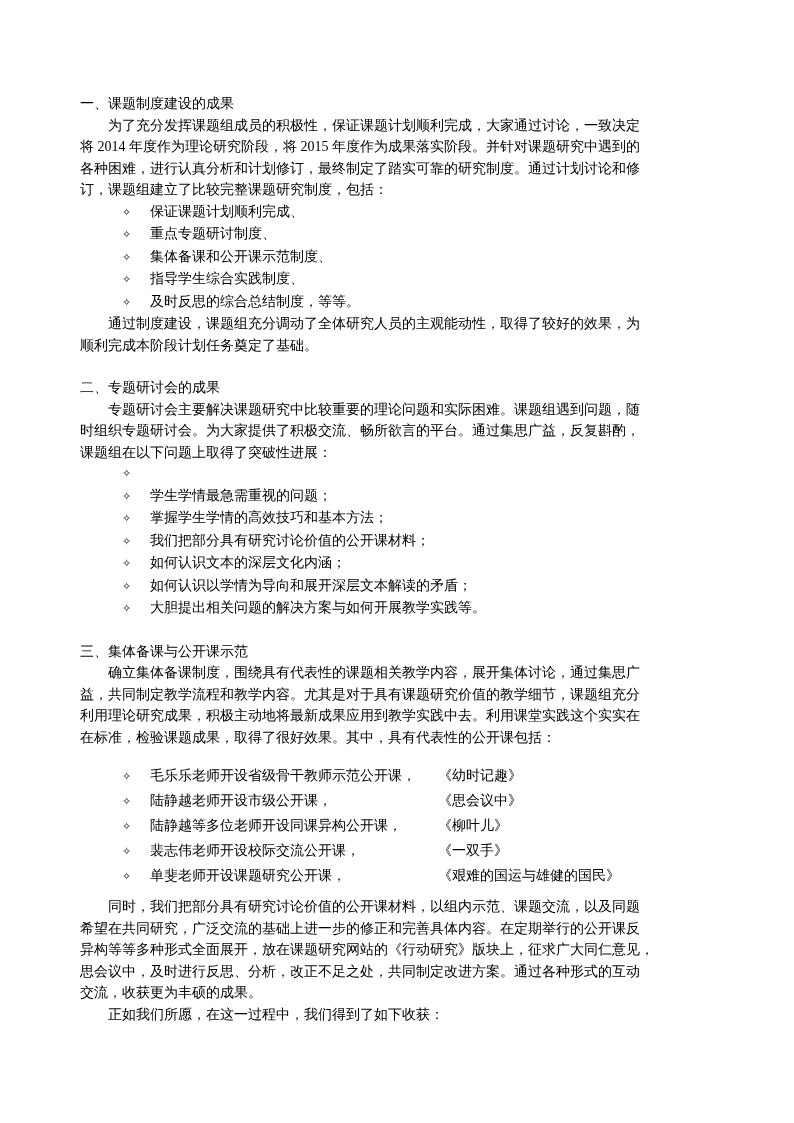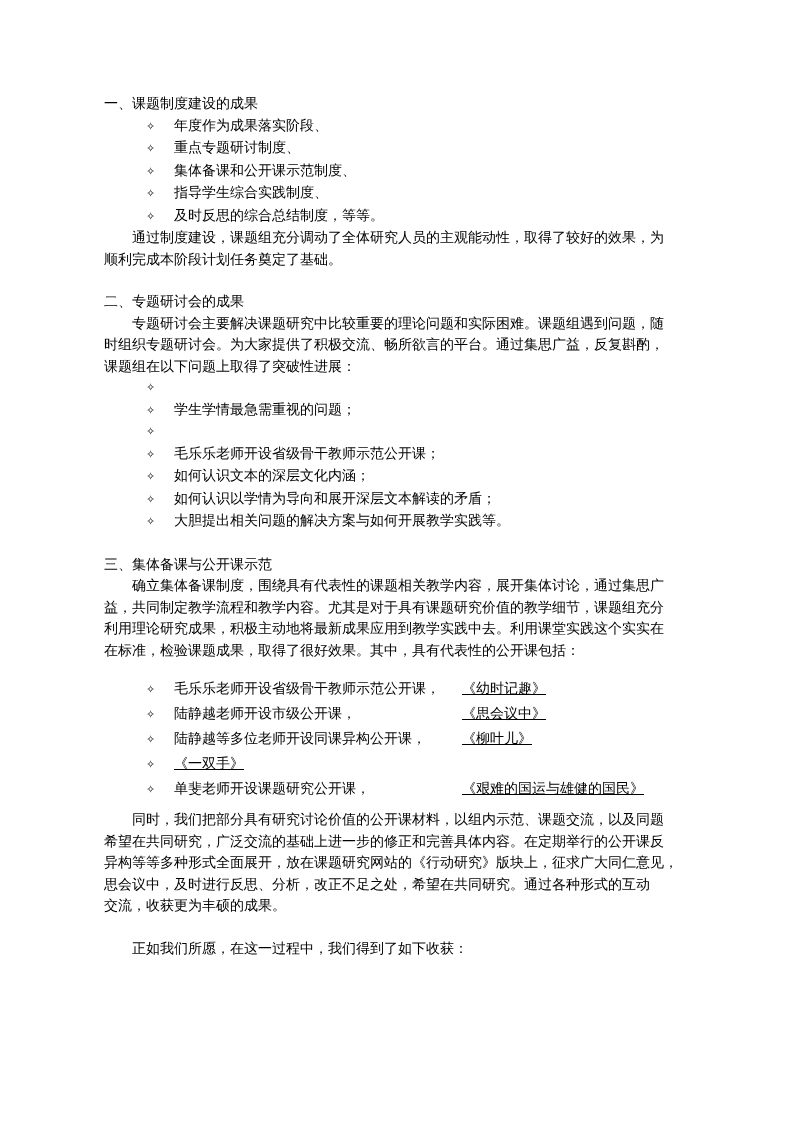--- a/index.html
+++ b/index.html
@@ -13,37 +13,37 @@
     height: 1123px;
     background: #ffffff;
     color: #000000;
     font-family: "Liberation Serif", "DejaVu Serif", serif;
     font-size: 14px;
     overflow: hidden;
     box-sizing: border-box;
   }
   .content {
     position: absolute;
-    left: 104px;
+    left: 80px;
     top: 93px;
     width: 602px;
   }
   section { margin: 0; }
   section + section { margin-top: 21px; }
   .heading {
     line-height: 21.5px;
     white-space: nowrap;
   }
   .para { margin: 0; }
   .para .line {
     line-height: 21.5px;
     white-space: nowrap;
   }
   .para .line:first-child { text-indent: 28px; }
-  .space-before { margin-top: 21px; }
+  .space-before { }
   .bullets { margin: 0; }
   .brow {
     display: flex;
     line-height: 21.5px;
     align-items: baseline;
   }
   .glyph {
     display: inline-block;
     margin-left: 42px;
     width: 28px;
@@ -53,33 +53,39 @@
   }
   .btext { white-space: nowrap; }
   .openlist { margin: 16px 0 7px 0; }
   .openlist .brow { line-height: 24px; }
   .open-text {
     display: inline-block;
     width: 288px;
     flex: 0 0 288px;
     white-space: nowrap;
   }
-  .open-title { white-space: nowrap; text-decoration: underline; }
+  .open-title { white-space: nowrap; }
 </style>
 </head>
 <body>
 
 <div class="page">
   <div class="content" id="doc-root">
       <section>
         <div class="heading">一、课题制度建设的成果</div>
+        <div class="para">
+          <div class="line">为了充分发挥课题组成员的积极性，保证课题计划顺利完成，大家通过讨论，一致决定</div>
+          <div class="line">将 2014 年度作为理论研究阶段，将 2015 年度作为成果落实阶段。并针对课题研究中遇到的</div>
+          <div class="line">各种困难，进行认真分析和计划修订，最终制定了踏实可靠的研究制度。通过计划讨论和修</div>
+          <div class="line">订，课题组建立了比较完整课题研究制度，包括：</div>
+        </div>
         <div class="bullets">
           <div class="brow">
             <span class="glyph">✧</span>
-            <span class="btext">年度作为成果落实阶段、</span>
+            <span class="btext">保证课题计划顺利完成、</span>
           </div>
           <div class="brow">
             <span class="glyph">✧</span>
             <span class="btext">重点专题研讨制度、</span>
           </div>
           <div class="brow">
             <span class="glyph">✧</span>
             <span class="btext">集体备课和公开课示范制度、</span>
           </div>
           <div class="brow">
@@ -106,24 +112,25 @@
         <div class="bullets">
           <div class="brow">
             <span class="glyph">✧</span>
           </div>
           <div class="brow">
             <span class="glyph">✧</span>
             <span class="btext">学生学情最急需重视的问题；</span>
           </div>
           <div class="brow">
             <span class="glyph">✧</span>
+            <span class="btext">掌握学生学情的高效技巧和基本方法；</span>
           </div>
           <div class="brow">
             <span class="glyph">✧</span>
-            <span class="btext">毛乐乐老师开设省级骨干教师示范公开课；</span>
+            <span class="btext">我们把部分具有研究讨论价值的公开课材料；</span>
           </div>
           <div class="brow">
             <span class="glyph">✧</span>
             <span class="btext">如何认识文本的深层文化内涵；</span>
           </div>
           <div class="brow">
             <span class="glyph">✧</span>
             <span class="btext">如何认识以学情为导向和展开深层文本解读的矛盾；</span>
           </div>
           <div class="brow">
@@ -151,33 +158,34 @@
             <span class="open-text">陆静越老师开设市级公开课，</span>
             <span class="open-title">《思会议中》</span>
           </div>
           <div class="brow">
             <span class="glyph">✧</span>
             <span class="open-text">陆静越等多位老师开设同课异构公开课，</span>
             <span class="open-title">《柳叶儿》</span>
           </div>
           <div class="brow">
             <span class="glyph">✧</span>
+            <span class="open-text">裴志伟老师开设校际交流公开课，</span>
             <span class="open-title">《一双手》</span>
           </div>
           <div class="brow">
             <span class="glyph">✧</span>
             <span class="open-text">单斐老师开设课题研究公开课，</span>
             <span class="open-title">《艰难的国运与雄健的国民》</span>
           </div>
         </div>
         <div class="para">
           <div class="line">同时，我们把部分具有研究讨论价值的公开课材料，以组内示范、课题交流，以及同题</div>
           <div class="line">希望在共同研究，广泛交流的基础上进一步的修正和完善具体内容。在定期举行的公开课反</div>
           <div class="line">异构等等多种形式全面展开，放在课题研究网站的《行动研究》版块上，征求广大同仁意见，</div>
-          <div class="line">思会议中，及时进行反思、分析，改正不足之处，希望在共同研究。通过各种形式的互动</div>
+          <div class="line">思会议中，及时进行反思、分析，改正不足之处，共同制定改进方案。通过各种形式的互动</div>
           <div class="line">交流，收获更为丰硕的成果。</div>
         </div>
         <div class="para space-before">
           <div class="line">正如我们所愿，在这一过程中，我们得到了如下收获：</div>
         </div>
       </section>
     </div>
 </div>
 
 </body></html>

